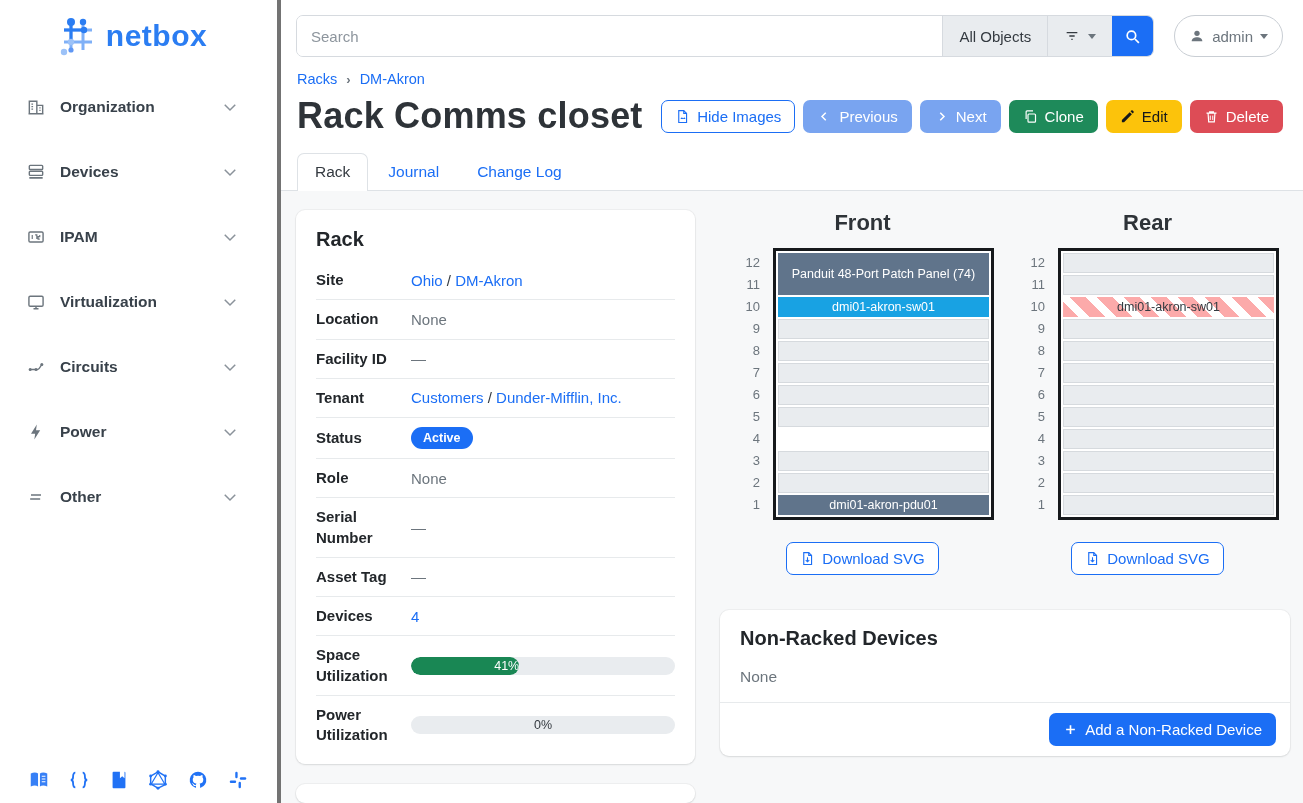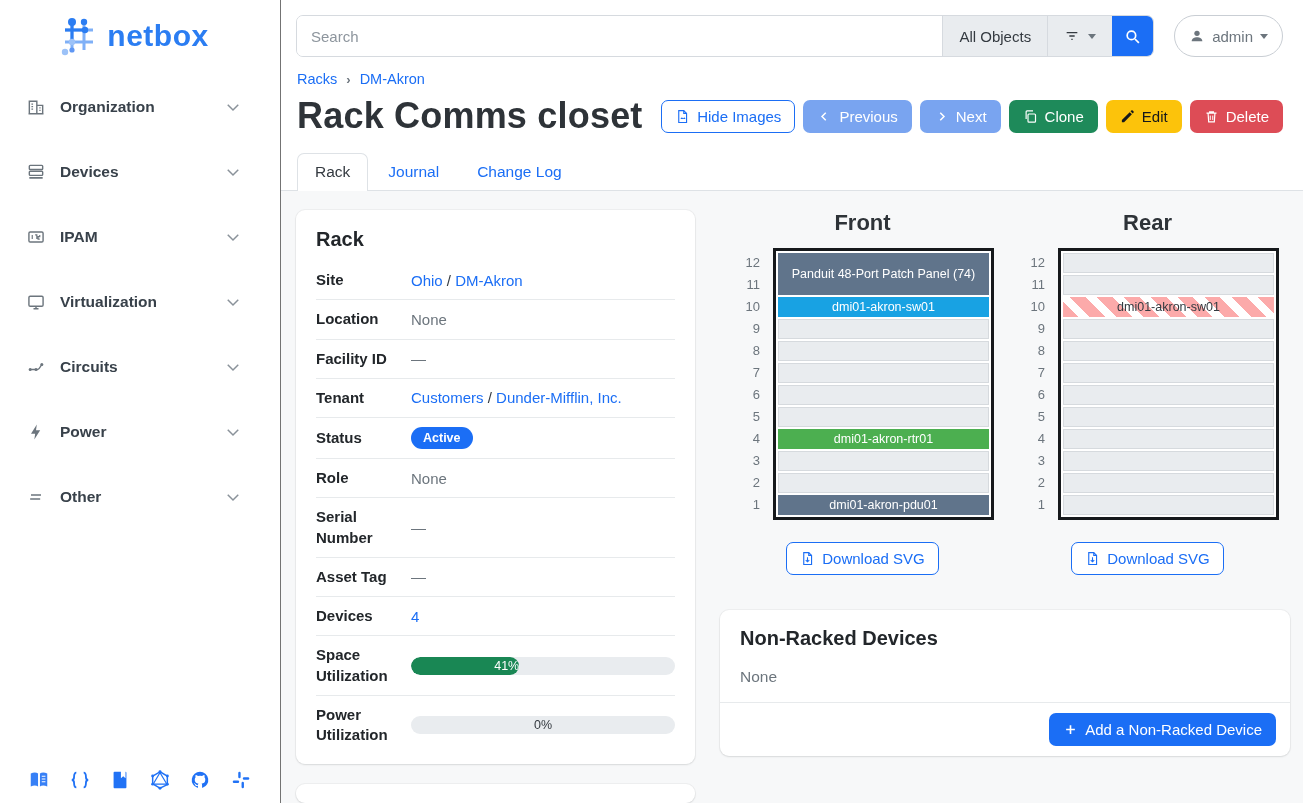--- a/index.html
+++ b/index.html
@@ -1,21 +1,21 @@
 <!DOCTYPE html>
 <html><head>
 <meta charset="utf-8">
 <style>
   * { margin:0; padding:0; box-sizing:border-box; }
   html,body { width:1303px; height:803px; overflow:hidden; background:#fff;
     font-family:"Liberation Sans", sans-serif; color:#343a40; }
   .app { display:flex; width:1303px; height:803px; }
 
   
-  .sidebar { width:281px; min-width:281px; background:#fff; border-right:1px solid #737373;
+  .sidebar { width:281px; min-width:281px; background:#fff; border-right:4px solid #737373;
     display:flex; flex-direction:column; padding:10px 12px 0 0; position:relative; }
   .logo { display:flex; align-items:center; justify-content:center; gap:8px; padding:6px 0 18px 0; cursor:pointer; }
   .logo-text { font-size:30px; font-weight:bold; color:#2b7df2; letter-spacing:0.5px; }
   .nav { padding:12px 18px; }
   .nav-item { display:flex; align-items:center; gap:14px; padding:11px 8px; margin-bottom:23px;
     border-radius:6px; cursor:pointer; }
   .nav-item .nv-icon { width:20px; height:20px; color:#6c757d; flex:0 0 20px; }
   .nav-item .nv-label { font-size:15.5px; font-weight:bold; color:#38414a; flex:1; }
   .nav-item .nv-chev { width:18px; height:18px; color:#8a929a; }
   .side-footer { position:absolute; bottom:12px; left:0; width:100%; display:flex;
@@ -409,21 +409,20 @@
               <div class="rack-grid" id="rack-front" style="grid-template-rows: repeat(12, 20px);">
                   <div class="slot" style="grid-row: 4;"></div>
                   <div class="slot" style="grid-row: 5;"></div>
                   <div class="slot" style="grid-row: 6;"></div>
                   <div class="slot" style="grid-row: 7;"></div>
                   <div class="slot" style="grid-row: 8;"></div>
                   <div class="slot" style="grid-row: 10;"></div>
                   <div class="slot" style="grid-row: 11;"></div>
                   <div class="device" style="grid-row: 1 / span 2; background: rgb(96, 116, 139); color: rgb(255, 255, 255);">Panduit 48-Port Patch Panel (74)</div>
                   <div class="device" style="grid-row: 3 / span 1; background: rgb(24, 162, 227); color: rgb(255, 255, 255);">dmi01-akron-sw01</div>
-                  <div class="device" style="grid-row: 9 / span 1; background: rgb(76, 175, 80); color: rgb(255, 255, 255);">dmi01-akron-rtr01</div>
                   <div class="device" style="grid-row: 12 / span 1; background: rgb(96, 116, 139); color: rgb(255, 255, 255);">dmi01-akron-pdu01</div>
                 </div>
             </div>
             <button class="btn btn-outline-blue dl-btn">
               <svg class="ico" viewBox="0 0 24 24" fill="none" stroke="#1b6ef5" stroke-width="1.8">
                   <path d="M6 2.5h8l4.5 4.5v14.5h-12.5z"></path>
                   <path d="M14 2.5V7h4.5"></path>
                   <path d="M12 10v7M9.2 14.5L12 17.3l2.8-2.8" stroke-width="1.7"></path>
                 </svg>
               <span>Download SVG</span>

